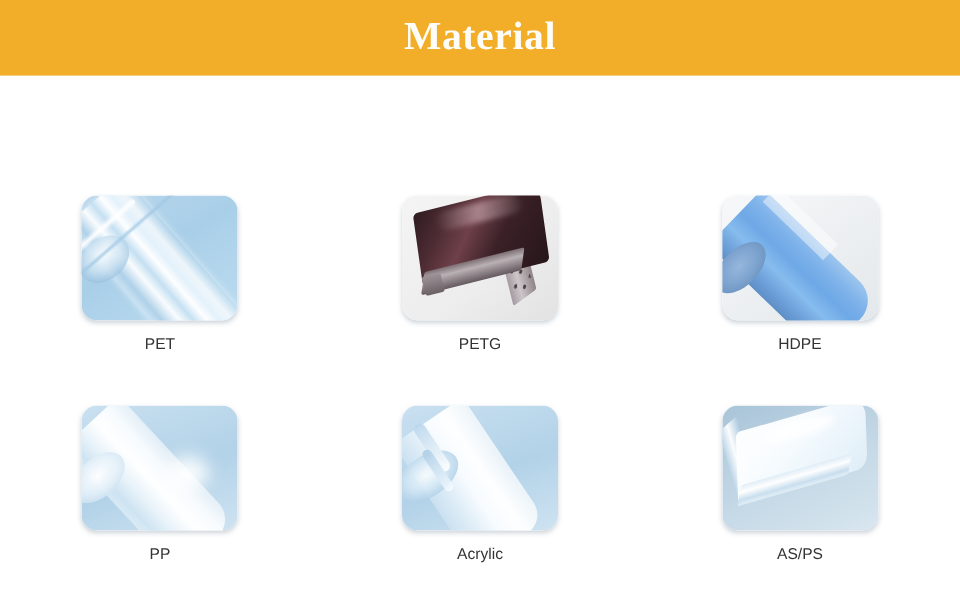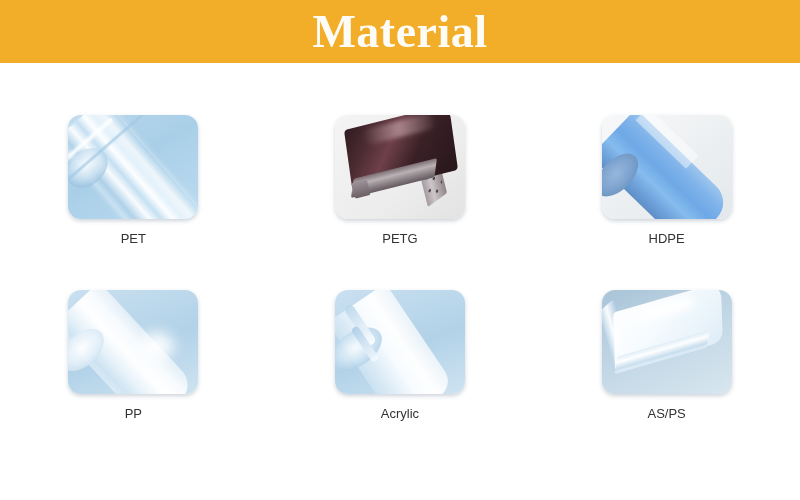--- a/index.html
+++ b/index.html
@@ -27,40 +27,40 @@
     top: 0;
     width: 800px;
     height: 63px;
     background: #f2ae29;
     display: flex;
     align-items: center;
     justify-content: center;
   }
   .header-title {
     font-family: "Liberation Serif", "DejaVu Serif", serif;
-    font-size: 46px;
+    font-size: 33px;
     line-height: 35px;
     font-weight: 700;
     color: #fdfcf7;
     letter-spacing: 0.5px;
     white-space: nowrap;
   }
 
   
   .grid {
     position: absolute;
     left: 0;
     top: 63px;
     width: 800px;
     height: 328px;
     display: grid;
     grid-template-columns: repeat(3, 1fr);
     grid-template-rows: 175px 175px;
     align-content: start;
-    padding-top: 52px;
+    padding-top: 100px;
     box-sizing: border-box;
   }
   .cell {
     display: flex;
     flex-direction: column;
     align-items: center;
   }
   .tile {
     position: relative;
     width: 130px;

